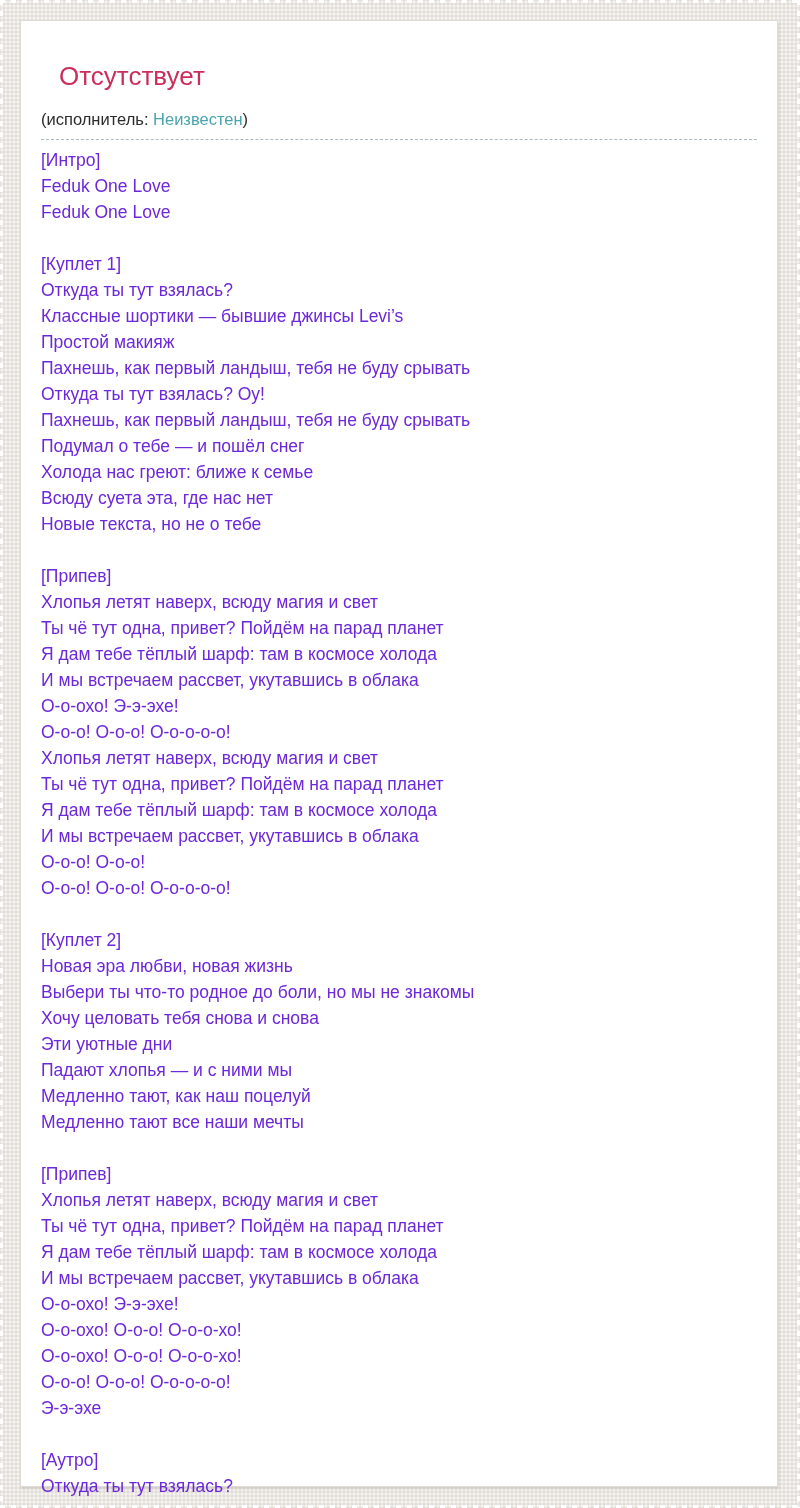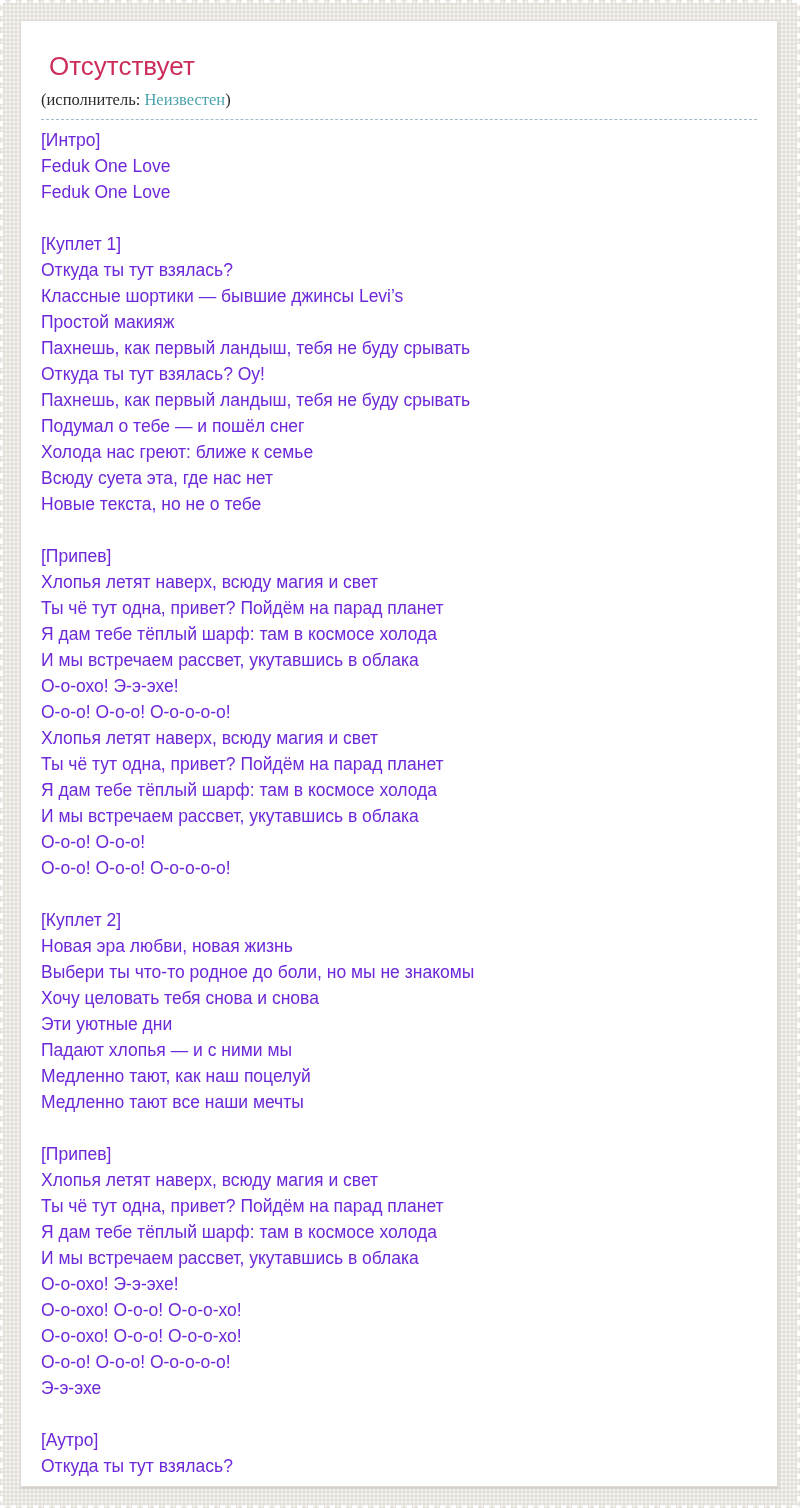--- a/index.html
+++ b/index.html
@@ -47,32 +47,31 @@
     border: 1px solid #dedbd6;
     box-shadow: 1px 2px 2px rgba(120,115,108,0.18);
     padding: 22px 20px 0 20px;
   }
 
   .song-header {
     border-bottom: 1px dashed #a4bac7;
     padding-bottom: 9px;
   }
   .song-title {
-    margin: 8px;
+    margin: 18px;
     font-size: 26px;
     line-height: 30px;
     font-weight: 400;
     color: #cb2e5a;
   }
   .artist-line {
     margin-top: 3px;
     font-size: 16.5px;
     line-height: 21px;
     color: #2b2b2b;
-    font-family: Liberation Serif, serif;
   }
   .artist-link {
     color: #4aa4ac;
     text-decoration: none;
     cursor: pointer;
   }
 
   .lyrics {
     margin-top: 7px;
     font-size: 17.5px;

